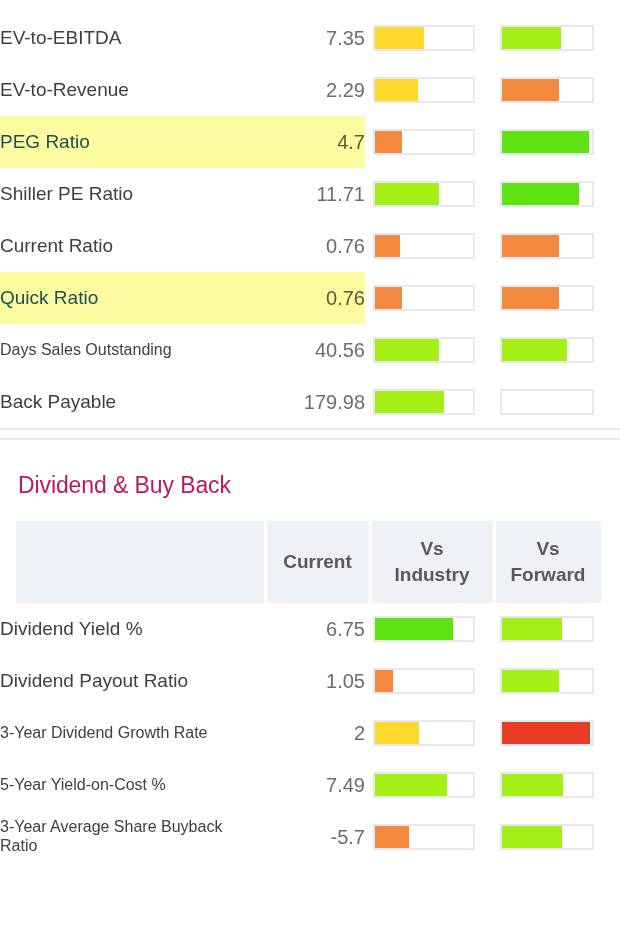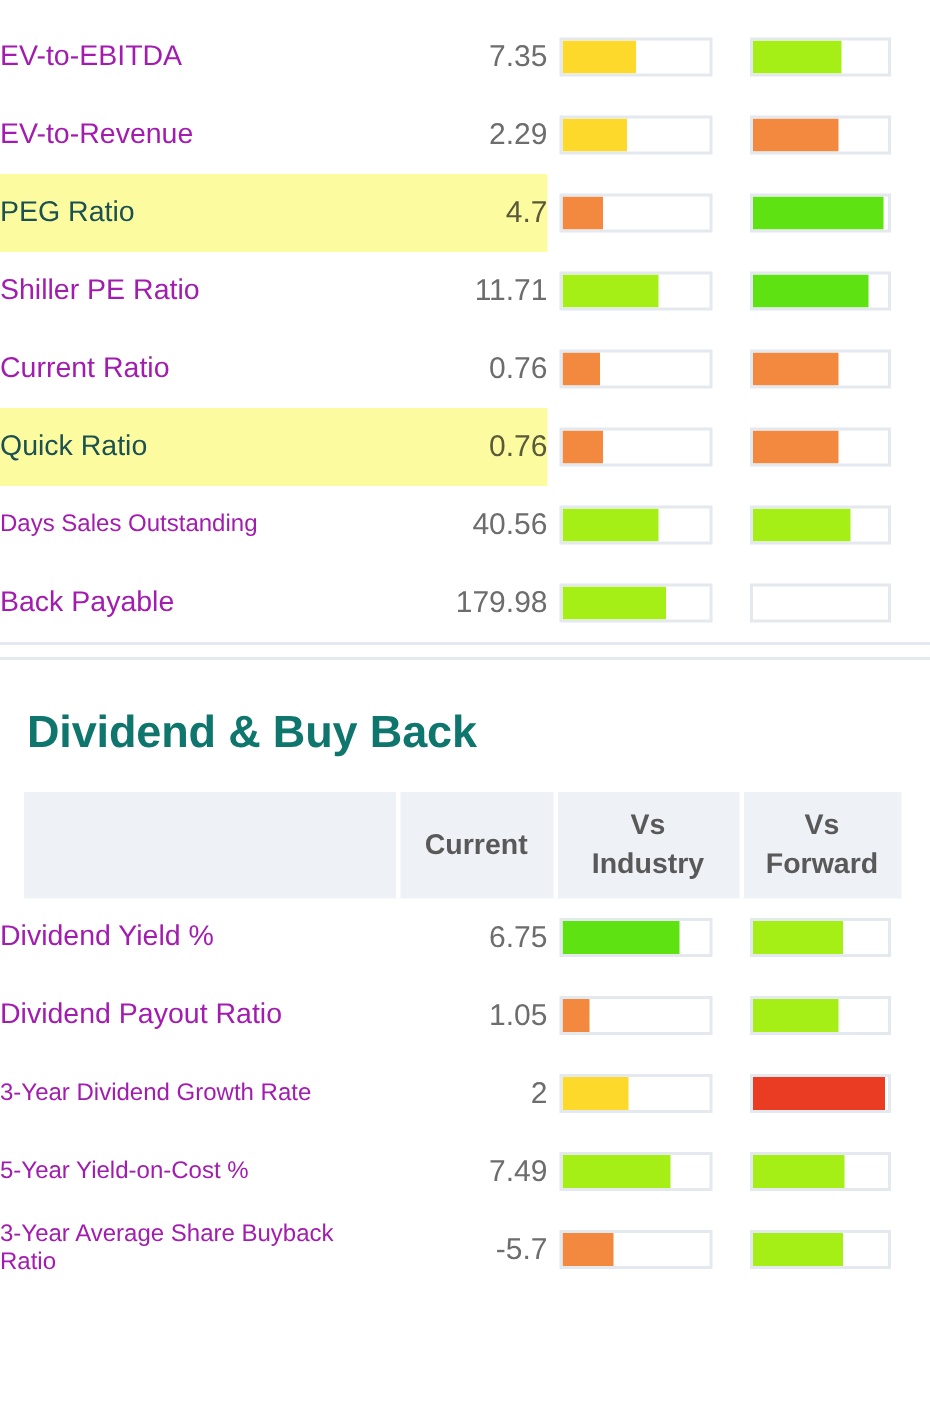--- a/index.html
+++ b/index.html
@@ -35,21 +35,21 @@
     vertical-align: middle;
     border: none;
   }
 
   .row { height: 52px; }
 
   
   .cell-label {
     padding-left: 16px;
     padding-right: 6px;
-    color: #a21caf;
+    color: #404040;
     font-size: 19px;
     line-height: 1.18;
     white-space: nowrap;
   }
   .cell-label.small {
     font-size: 16px;
   }
   .cell-label.wrap {
     white-space: normal;
     font-size: 16px;
@@ -116,29 +116,29 @@
     left: 0;
     width: 100%;
     height: 2px;
     background: #e4e8ef;
   }
   .divider-band .line.top { top: 0; }
   .divider-band .line.bot { top: 10px; }
 
   
   .section-title {
-    font-size: 30px;
-    font-weight: bold;
-    color: #0f766e;
+    font-size: 23px;
+    font-weight: normal;
+    color: #be185d;
     padding: 28px 0 22px 18px;
     letter-spacing: -0.1px;
   }
 
   
-  .hdr-row { height: 71px; }
+  .hdr-row { height: 82px; }
   .hdr-cell {
     background: #eef1f6;
     color: #595959;
     font-size: 19px;
     font-weight: bold;
     text-align: center;
     vertical-align: middle;
     line-height: 1.35;
     border-right: 3px solid #ffffff;
   }

